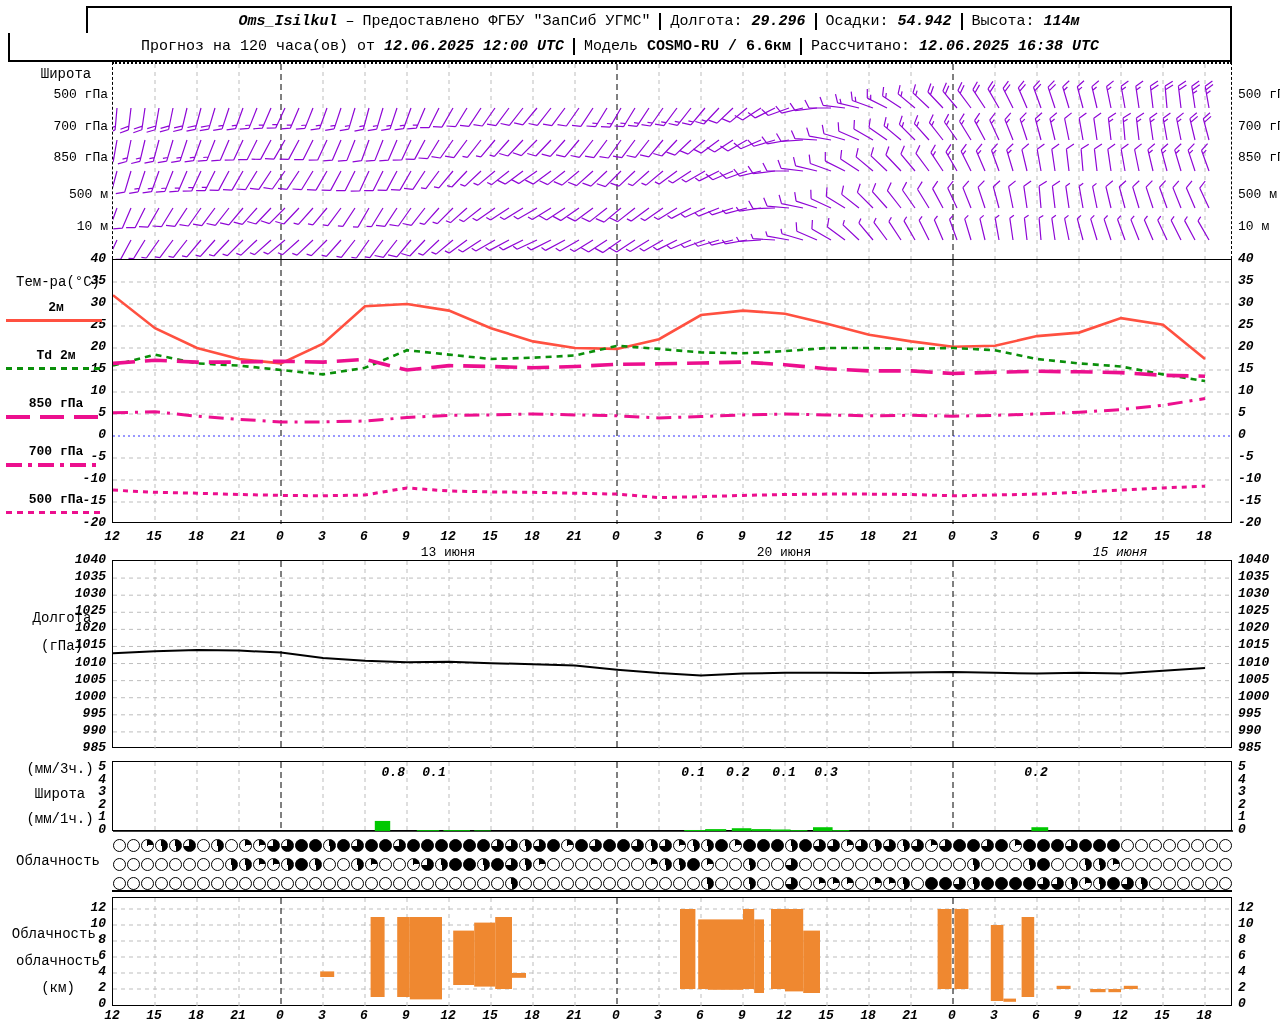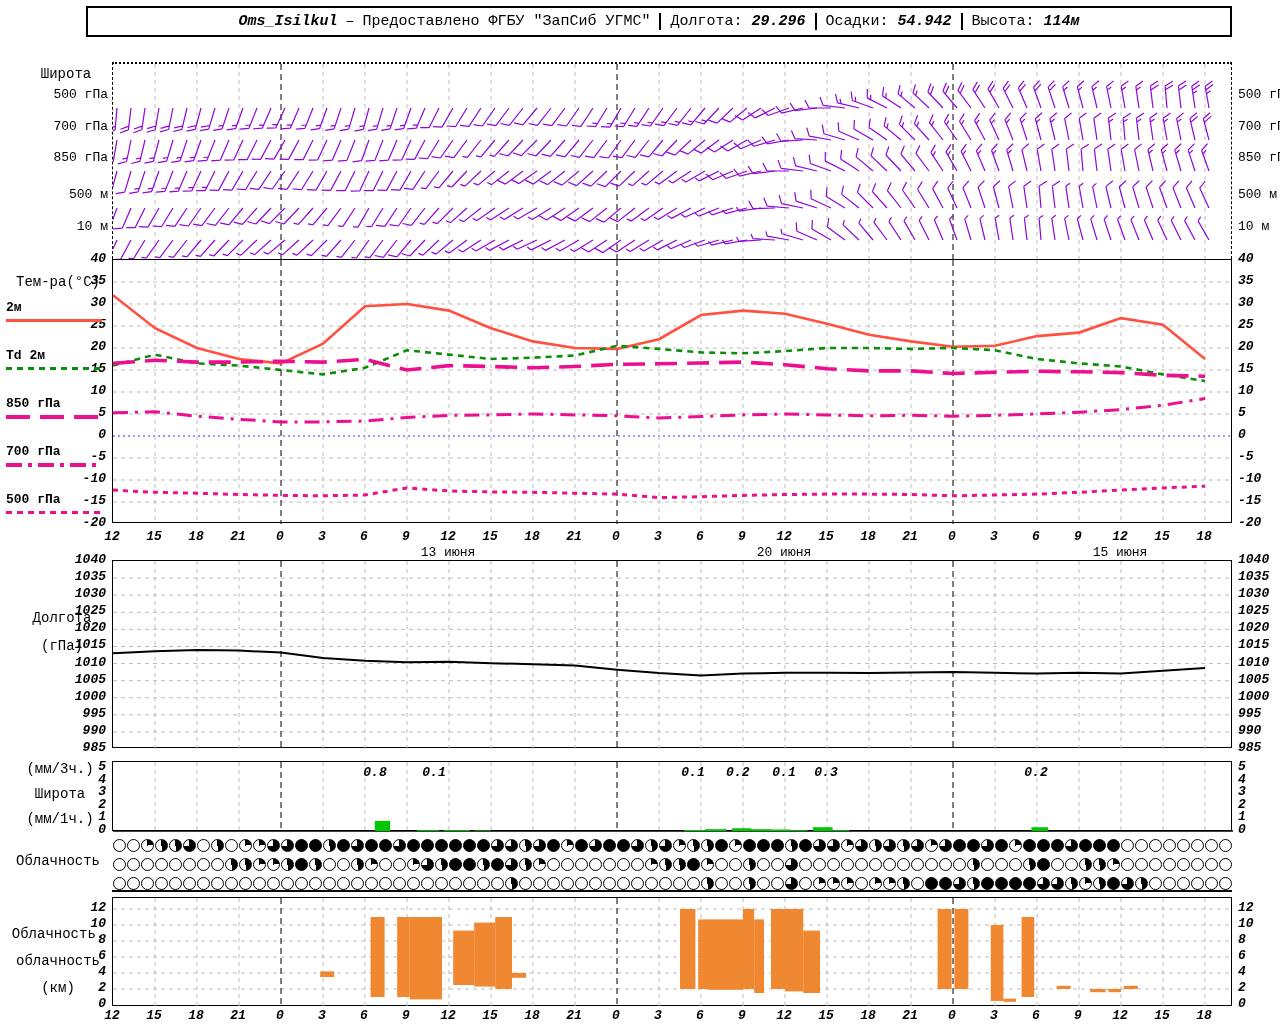--- a/index.html
+++ b/index.html
@@ -23,21 +23,21 @@
   .cloudrow{position:absolute;left:112px;width:1120px;height:19px;display:flex}
   .ccell{width:14px;height:19px;display:flex;align-items:center;justify-content:center;flex:0 0 14px}
   .circ{width:13px;height:13px;border:1px solid #000;border-radius:50%;box-sizing:border-box;background:#fff}
   #cloud-underline{position:absolute;left:112px;top:890px;width:1120px;height:2px;background:#000}
   .lsample{position:absolute;width:96px}
   .ls-t2m{height:3px;background:#ff5040}
   .ls-td{height:3px;background:repeating-linear-gradient(90deg,#0a8f0a 0 6px,transparent 6px 11px)}
   .ls-850{height:4px;background:repeating-linear-gradient(90deg,#ec0f8e 0 24px,transparent 24px 34px)}
   .ls-700{height:4px;background:repeating-linear-gradient(90deg,#ec0f8e 0 16px,transparent 16px 22px,#ec0f8e 22px 26px,transparent 26px 32px)}
   .ls-500{height:3px;background:repeating-linear-gradient(90deg,#ec0f8e 0 6px,transparent 6px 11px)}
-  .legend-label{position:absolute;font:700 13px "Liberation Mono",monospace;white-space:nowrap}
+  .legend-label{position:absolute;font:700 13px "Liberation Mono",monospace;text-align:center;white-space:nowrap}
 </style>
 </head>
 <body>
 
 <div id="app">
 
   <div class="box" id="hdr1" style="left:86px;top:6px;width:1142px;height:27px">
     <span class="bi">Oms_Isilkul</span>
     <span style="margin:0 8px">–</span>
     <span>Предоставлено ФГБУ "ЗапСиб УГМС"</span>
@@ -45,20 +45,30 @@
     <span>Долгота:</span>&nbsp;
     <span class="bi">29.296</span>
     <span class="sep"></span>
     <span>Осадки:</span>&nbsp;
     <span class="bi">54.942</span>
     <span class="sep"></span>
     <span>Высота:</span>&nbsp;
     <span class="bi">114м</span>
   </div>
 
+  <div class="box" id="hdr2" style="left:8px;top:33px;width:1220px;height:27px;border-top:none">
+    <span>Прогноз на 120 часа(ов) от</span>&nbsp;
+    <span class="bi">12.06.2025 12:00 UTC</span>
+    <span class="sep"></span>
+    <span>Модель</span>&nbsp;
+    <span class="b">COSMO-RU / 6.6км</span>
+    <span class="sep"></span>
+    <span>Рассчитано:</span>&nbsp;
+    <span class="bi">12.06.2025 16:38 UTC</span>
+  </div>
 
   <div class="ptitle" style="left:30px;top:66px;width:72px">Широта</div>
   <div class="ptitle" style="left:8px;top:274px;width:100px">Тем-ра(°C)</div>
   <div class="ptitle" style="left:14px;top:610px;width:96px">Долгота</div>
   <div class="ptitle" style="left:14px;top:638px;width:96px">(гПа)</div>
   <div class="ptitle" style="left:12px;top:761px;width:96px">(мм/3ч.)</div>
   <div class="ptitle" style="left:12px;top:786px;width:96px">Широта</div>
   <div class="ptitle" style="left:12px;top:811px;width:96px">(мм/1ч.)</div>
   <div class="ptitle" style="left:8px;top:853px;width:100px">Облачность</div>
   <div class="ptitle" style="left:6px;top:926px;width:104px">Облачность.</div>
@@ -733,21 +743,21 @@
     <div class="tick" style="left: 1062px; top: 529px; width: 32px; text-align: center;">9</div>
     <div class="tick" style="left: 1062px; top: 1008px; width: 32px; text-align: center;">9</div>
     <div class="tick" style="left: 1104px; top: 529px; width: 32px; text-align: center;">12</div>
     <div class="tick" style="left: 1104px; top: 1008px; width: 32px; text-align: center;">12</div>
     <div class="tick" style="left: 1146px; top: 529px; width: 32px; text-align: center;">15</div>
     <div class="tick" style="left: 1146px; top: 1008px; width: 32px; text-align: center;">15</div>
     <div class="tick" style="left: 1188px; top: 529px; width: 32px; text-align: center;">18</div>
     <div class="tick" style="left: 1188px; top: 1008px; width: 32px; text-align: center;">18</div>
     <div class="tick date" style="left: 408px; top: 545px; width: 80px; text-align: center;">13 июня</div>
     <div class="tick date" style="left: 744px; top: 545px; width: 80px; text-align: center;">20 июня</div>
-    <div class="tick date" style="left: 1080px; top: 545px; width: 80px; text-align: center;">15 июня</div>
+    <div class="tick date" style="left: 1080px; top: 545px; width: 80px; text-align: center; font-style: italic;">15 июня</div>
     <div class="side-label" style="left: 4px; top: 87px; width: 104px; text-align: right;">500 гПа</div>
     <div class="side-label" style="left: 1238px; top: 87px; width: 70px; text-align: left;">500 гПа</div>
     <div class="side-label" style="left: 4px; top: 119px; width: 104px; text-align: right;">700 гПа</div>
     <div class="side-label" style="left: 1238px; top: 119px; width: 70px; text-align: left;">700 гПа</div>
     <div class="side-label" style="left: 4px; top: 150px; width: 104px; text-align: right;">850 гПа</div>
     <div class="side-label" style="left: 1238px; top: 150px; width: 70px; text-align: left;">850 гПа</div>
     <div class="side-label" style="left: 4px; top: 187px; width: 104px; text-align: right;">500 м</div>
     <div class="side-label" style="left: 1238px; top: 187px; width: 70px; text-align: left;">500 м</div>
     <div class="side-label" style="left: 4px; top: 219px; width: 104px; text-align: right;">10 м</div>
     <div class="side-label" style="left: 1238px; top: 219px; width: 70px; text-align: left;">10 м</div>
@@ -804,21 +814,21 @@
     <div class="tick" style="left: 58px; top: 671.636px; width: 48px; text-align: right;">1005</div>
     <div class="tick" style="left: 1238px; top: 671.636px; width: 50px; text-align: left;">1005</div>
     <div class="tick" style="left: 58px; top: 688.727px; width: 48px; text-align: right;">1000</div>
     <div class="tick" style="left: 1238px; top: 688.727px; width: 50px; text-align: left;">1000</div>
     <div class="tick" style="left: 58px; top: 705.818px; width: 48px; text-align: right;">995</div>
     <div class="tick" style="left: 1238px; top: 705.818px; width: 50px; text-align: left;">995</div>
     <div class="tick" style="left: 58px; top: 722.909px; width: 48px; text-align: right;">990</div>
     <div class="tick" style="left: 1238px; top: 722.909px; width: 50px; text-align: left;">990</div>
     <div class="tick" style="left: 58px; top: 740px; width: 48px; text-align: right;">985</div>
     <div class="tick" style="left: 1238px; top: 740px; width: 50px; text-align: left;">985</div>
-    <div class="tick" style="left: 355px; top: 765px; width: 40px; text-align: center;">0.8</div>
+    <div class="tick" style="left: 365px; top: 765px; width: 40px; text-align: right;">0.8</div>
     <div class="tick" style="left: 414px; top: 765px; width: 40px; text-align: center;">0.1</div>
     <div class="tick" style="left: 673px; top: 765px; width: 40px; text-align: center;">0.1</div>
     <div class="tick" style="left: 717.8px; top: 765px; width: 40px; text-align: center;">0.2</div>
     <div class="tick" style="left: 764px; top: 765px; width: 40px; text-align: center;">0.1</div>
     <div class="tick" style="left: 806px; top: 765px; width: 40px; text-align: center;">0.3</div>
     <div class="tick" style="left: 1016px; top: 765px; width: 40px; text-align: center;">0.2</div>
     <div class="tick" style="left: 58px; top: 759px; width: 48px; text-align: right;">5</div>
     <div class="tick" style="left: 1238px; top: 759px; width: 50px; text-align: left;">5</div>
     <div class="tick" style="left: 58px; top: 771.6px; width: 48px; text-align: right;">4</div>
     <div class="tick" style="left: 1238px; top: 771.6px; width: 50px; text-align: left;">4</div>

